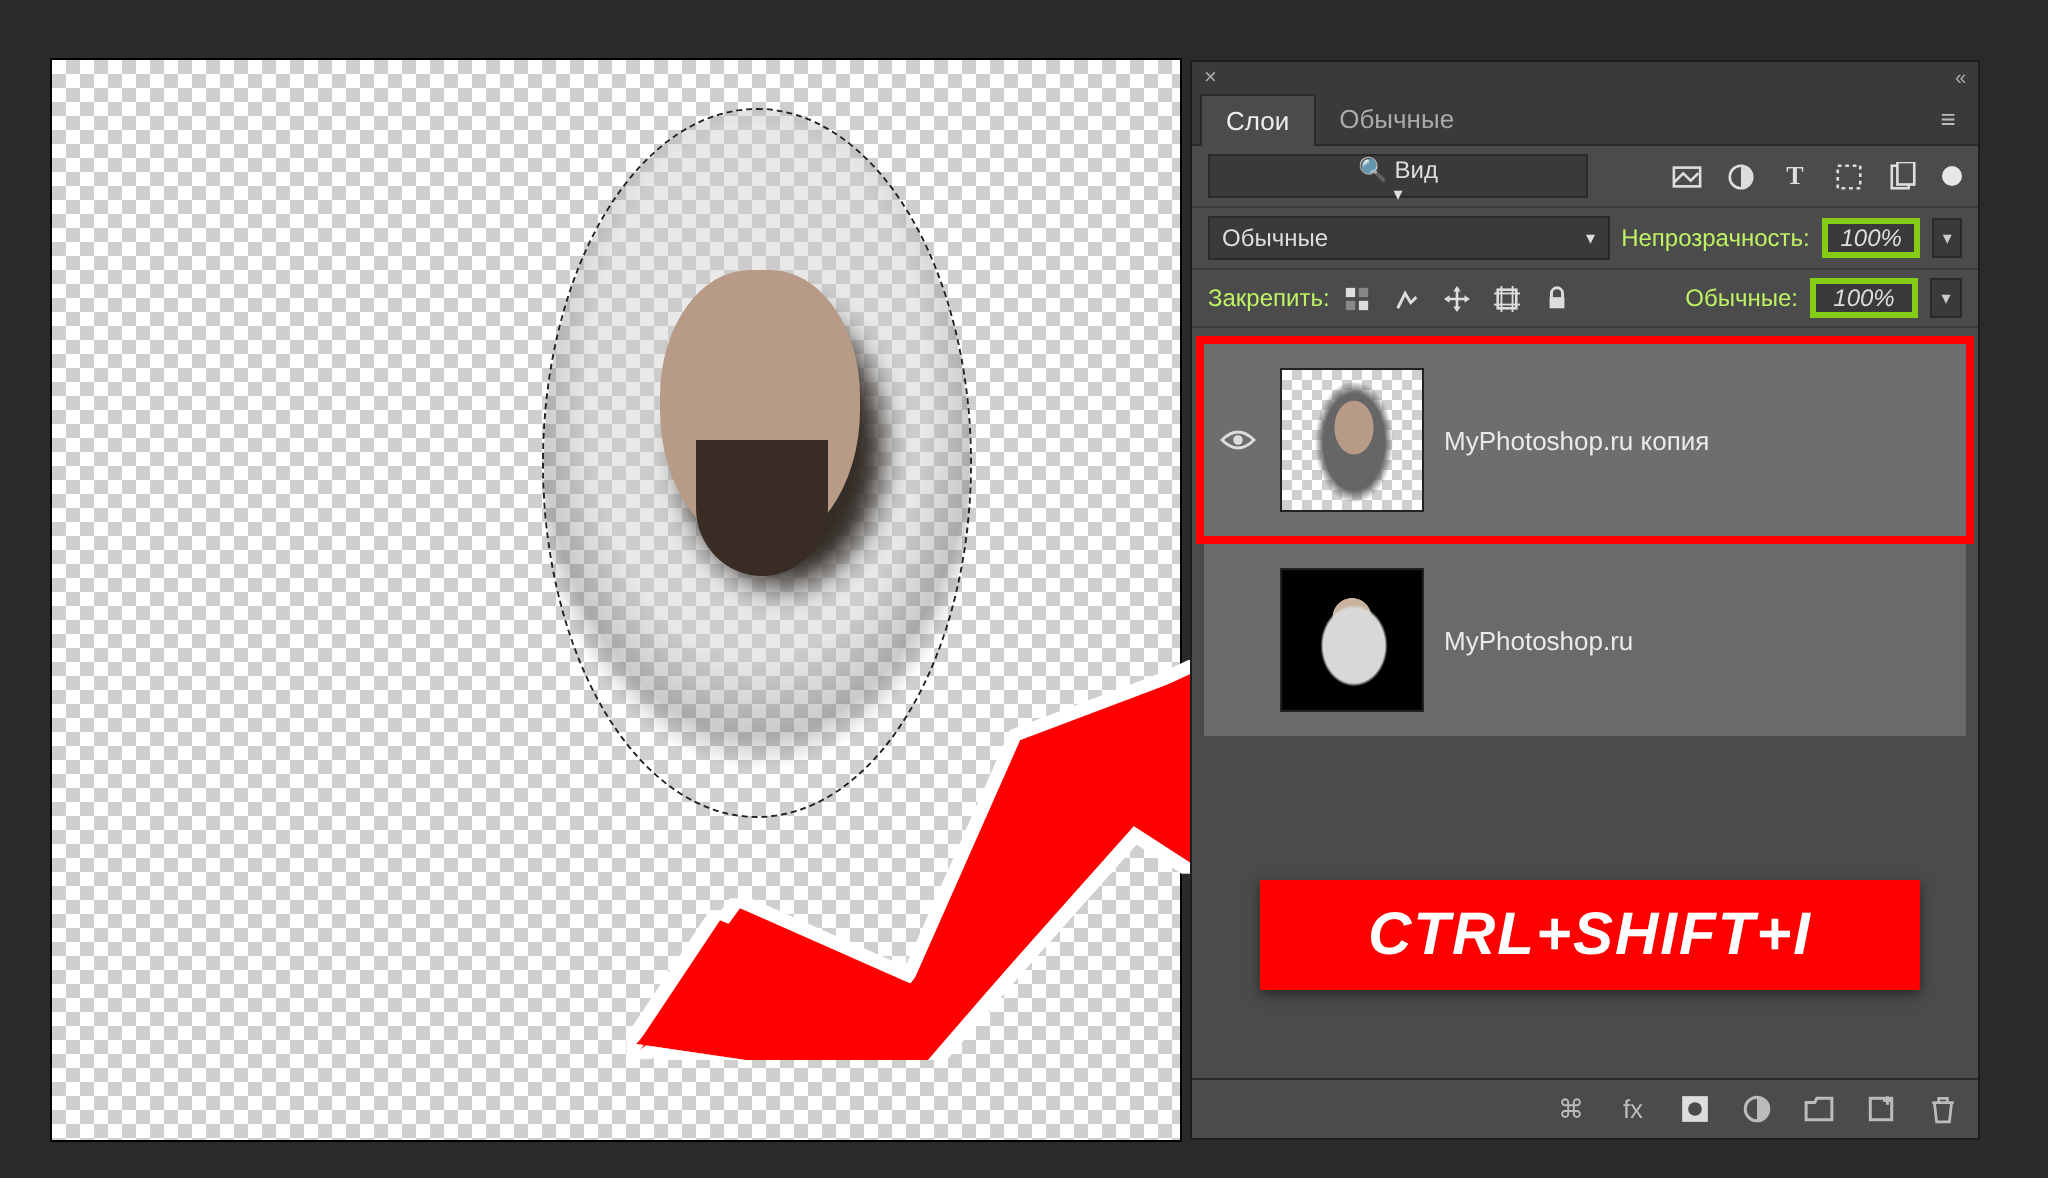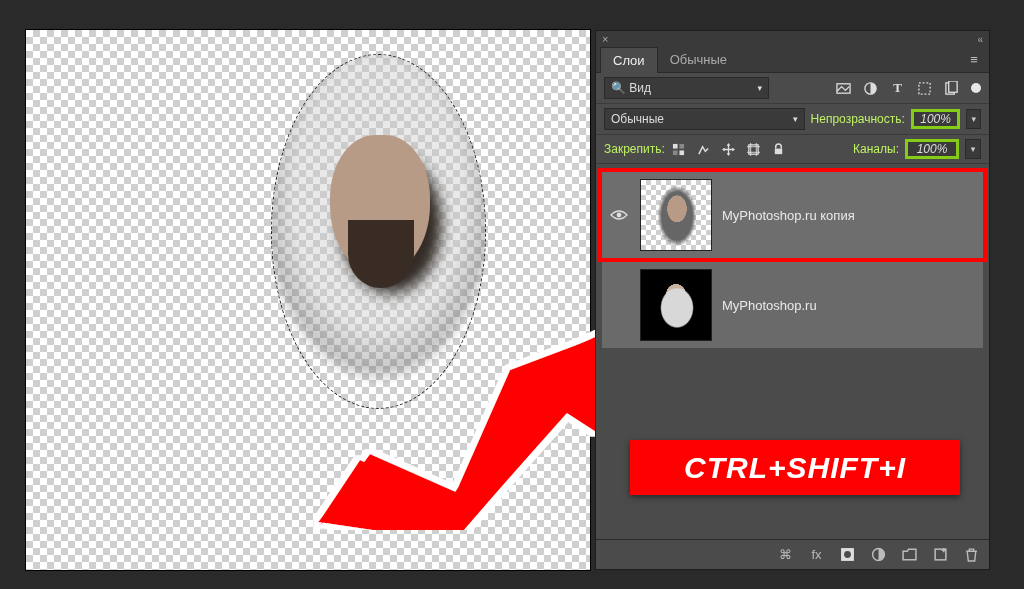--- a/index.html
+++ b/index.html
@@ -96,37 +96,37 @@
 
   .row {
     display:flex; align-items:center; gap:6px;
     padding: 4px 8px; border-bottom:1px solid #3a3a3a;
   }
   .row .select {
     background:#3a3a3a; border:1px solid #2a2a2a; height:22px;
     display:flex; align-items:center; padding:0 6px; color:#ddd; font-size:12px;
     justify-content:space-between;
   }
-  .search-sel {width:165px;}
+  .search-sel {width:190px;flex-direction:column;}
   .icons-right { margin-left:auto; display:flex; gap:12px; color:#ddd; align-items:center;}
   .icn { width:15px; height:15px; display:inline-flex; align-items:center; justify-content:center; font-size:13px;}
   .dot { width:10px;height:10px;border-radius:50%;background:#e6e6e6; display:inline-block;}
 
   .blend-sel{width:220px;}
   .lbl{font-size:12px;color:#bef264;}
   .pct{ width:54px; background:#3a3a3a; border:3px solid #84cc16; height:20px; display:flex; align-items:center; justify-content:center; font-size:12px; color:#ddd;font-style:italic;}
   .chev{ width:16px; height:20px; background:#3a3a3a; border:1px solid #2a2a2a; display:flex; align-items:center; justify-content:center; font-size:9px; color:#ccc;}
 
   .lock-icons{display:flex; gap:10px; color:#ddd; align-items:center;}
   .lock-icons .icn svg{width:13px;height:13px;fill:#ddd;}
 
   .layers-list{ flex:1; overflow:hidden; background:#4b4b4b; padding:4px 6px; position:relative;}
   .layer{
     display:flex; align-items:center; gap:10px;
-    background:#6a6a6a; margin:4px 0; height:86px; padding:0 8px;
+    background:#6a6a6a; margin:4px 0; height:96px; padding:0 8px;
     position:relative;
   }
   .layer.selected{ outline:4px solid #ff0000; background:#6e6e6e; }
   .eye{ width:20px; text-align:center; color:#ddd; font-size:15px;}
   .thumb{
     width:72px; height:72px; background:#000; border:1px solid #222; position:relative; flex-shrink:0;
   }
   .thumb.trans::before{
     content:""; position:absolute; inset:0;
     background-image:
@@ -297,21 +297,21 @@
             <line x1="10" y1="0" x2="10" y2="14" stroke="#ddd"></line>
           </svg>
         </span>
       <span class="icn">
           <svg viewBox="0 0 14 14">
             <rect x="3" y="6" width="8" height="6" fill="#ddd"></rect>
             <path d="M4 6 V4 a3 3 0 0 1 6 0 V6" fill="none" stroke="#ddd" stroke-width="1.6"></path>
           </svg>
         </span>
     </div>
-    <span class="lbl" style="margin-left:auto">Каналы:</span>
+    <span class="lbl" style="margin-left:auto">Обычные:</span>
     <div class="pct">100%</div>
     <div class="chev">▾</div>
   </div>
 
   <div class="layers-list">
     <div class="layer selected">
       <div class="eye">
         <svg width="18" height="12" viewBox="0 0 18 12">
             <path d="M1 6 Q9 -2 17 6 Q9 14 1 6 Z" fill="none" stroke="#ddd" stroke-width="1.4"></path>
             <circle cx="9" cy="6" r="2.4" fill="#ddd"></circle>

